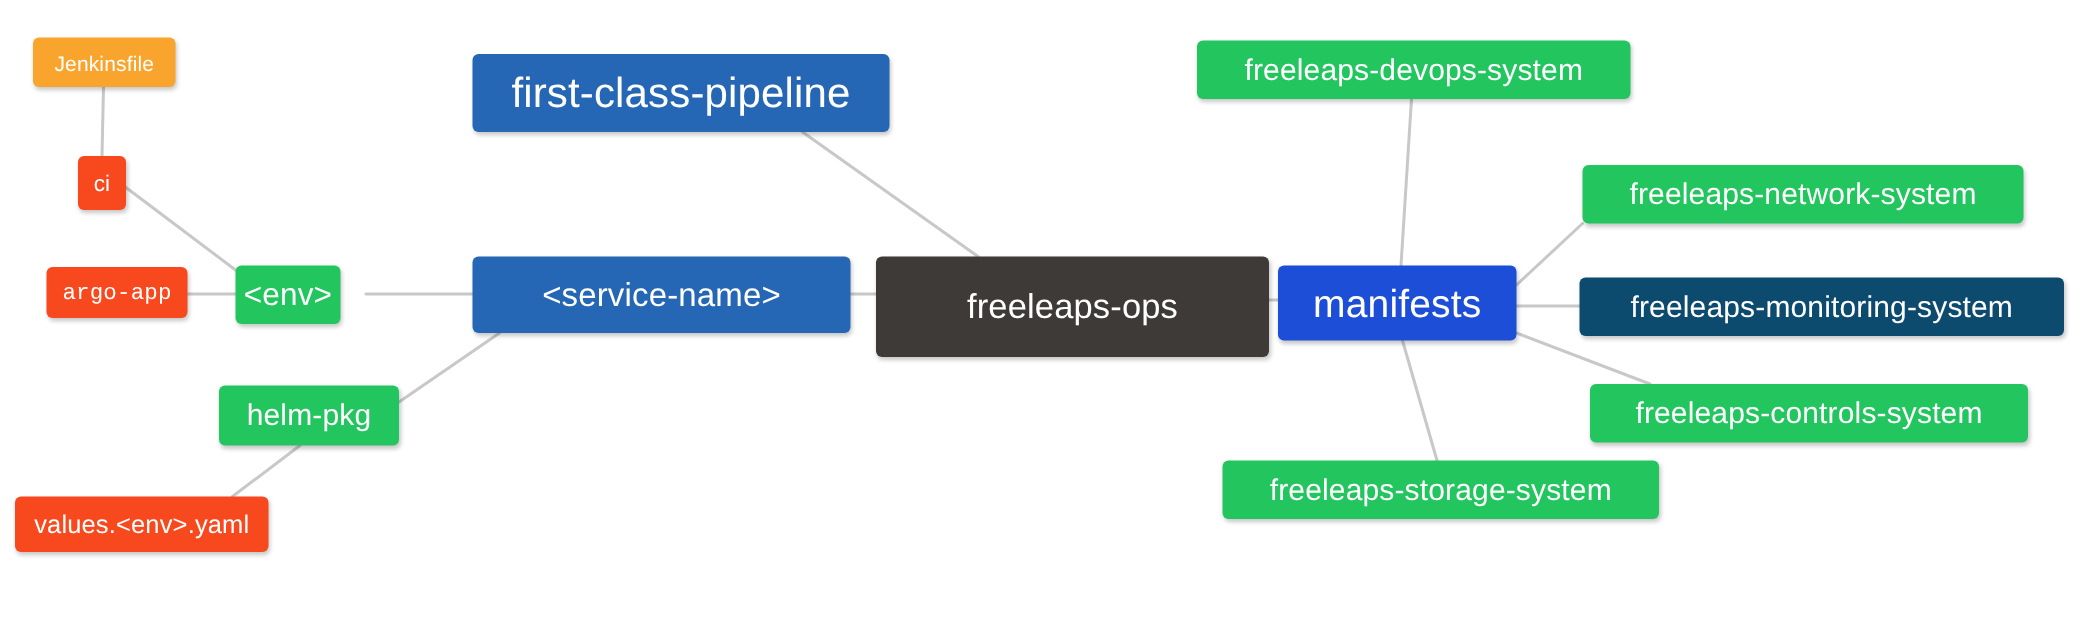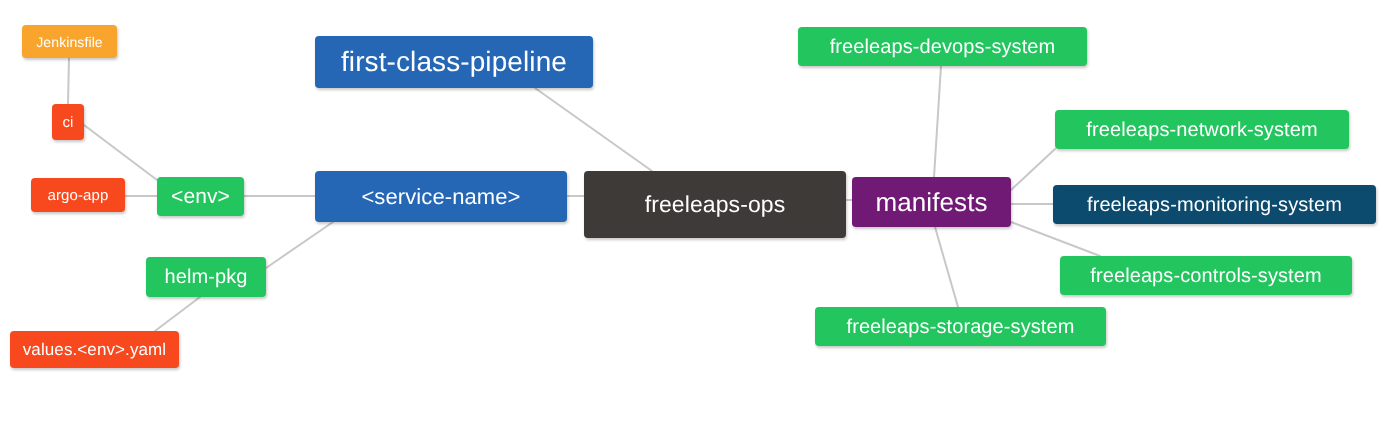--- a/index.html
+++ b/index.html
@@ -60,42 +60,42 @@
       <line x1="1011" y1="222" x2="1100" y2="256" stroke="#c8c8c8" stroke-width="2" stroke-linecap="round"></line>
       <line x1="935" y1="227" x2="958" y2="307" stroke="#c8c8c8" stroke-width="2" stroke-linecap="round"></line>
     </svg>
   <div id="node-layer">
       <div class="node" style="left: 22px; top: 25px; width: 95px; height: 33px; background: rgb(249, 165, 45); font-size: 14px; justify-content: center;">
         <span>Jenkinsfile</span>
       </div>
       <div class="node" style="left: 52px; top: 104px; width: 32px; height: 36px; background: rgb(248, 72, 30); font-size: 15px;">
         <span>ci</span>
       </div>
-      <div class="node" style="left: 31px; top: 178px; width: 94px; height: 34px; background: rgb(248, 72, 30); font-size: 15px;">
+      <div class="node" style="left: 31px; top: 178px; width: 94px; height: 34px; background: rgb(248, 72, 30); font-size: 15px; font-family: Liberation Mono, monospace;">
         <span>argo-app</span>
       </div>
-      <div class="node" style="left: 157px; top: 177px; width: 87px; height: 39px; background: rgb(34, 197, 94); font-size: 21px;">
+      <div class="node" style="left: 157px; top: 177px; width: 70px; height: 39px; background: rgb(34, 197, 94); font-size: 21px;">
         <span>&lt;env&gt;</span>
       </div>
       <div class="node" style="left: 146px; top: 257px; width: 120px; height: 40px; background: rgb(34, 197, 94); font-size: 20px;">
         <span>helm-pkg</span>
       </div>
       <div class="node" style="left: 10px; top: 331px; width: 169px; height: 37px; background: rgb(248, 72, 30); font-size: 17px;">
         <span>values.&lt;env&gt;.yaml</span>
       </div>
       <div class="node" style="left: 315px; top: 171px; width: 252px; height: 51px; background: rgb(37, 102, 181); font-size: 22px;">
         <span>&lt;service-name&gt;</span>
       </div>
       <div class="node" style="left: 315px; top: 36px; width: 278px; height: 52px; background: rgb(37, 102, 181); font-size: 28px;">
         <span>first-class-pipeline</span>
       </div>
       <div class="node" style="left: 584px; top: 171px; width: 262px; height: 67px; background: rgb(62, 58, 56); font-size: 23px;">
         <span>freeleaps-ops</span>
       </div>
-      <div class="node" style="left: 852px; top: 177px; width: 159px; height: 50px; background: #701a75; font-size: 26px;">
+      <div class="node" style="left: 852px; top: 177px; width: 159px; height: 50px; background: #1d4ed8; font-size: 26px;">
         <span>manifests</span>
       </div>
       <div class="node" style="left: 798px; top: 27px; width: 289px; height: 39px; background: rgb(34, 197, 94); font-size: 20px;">
         <span>freeleaps-devops-system</span>
       </div>
       <div class="node" style="left: 1055px; top: 110px; width: 294px; height: 39px; background: rgb(34, 197, 94); font-size: 20px;">
         <span>freeleaps-network-system</span>
       </div>
       <div class="node" style="left: 1053px; top: 185px; width: 323px; height: 39px; background: #0c4a6e; font-size: 20px;">
         <span>freeleaps-monitoring-system</span>

